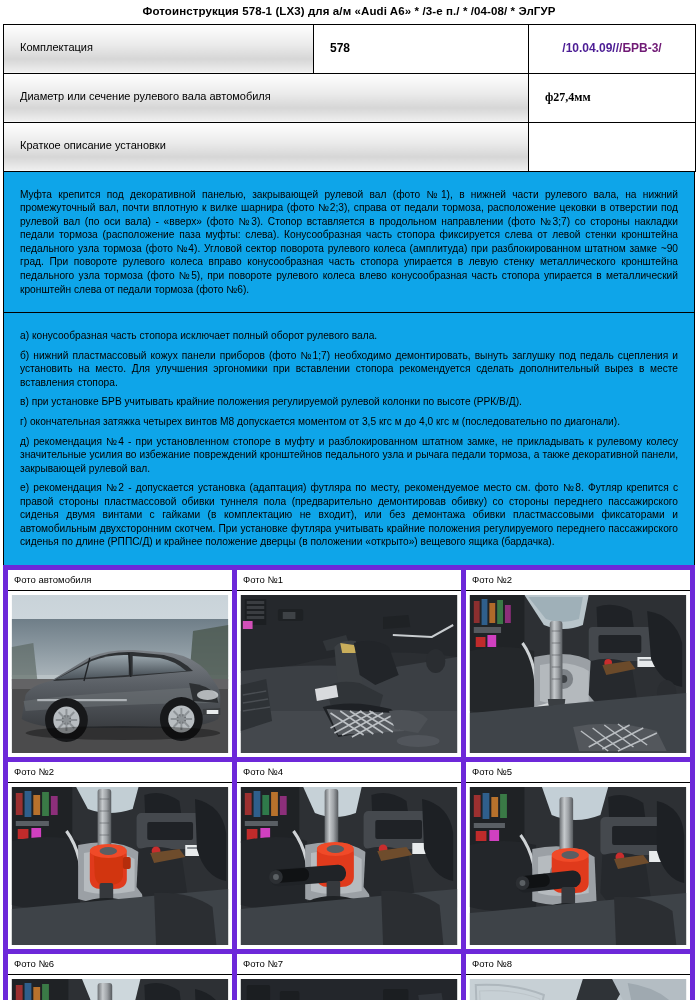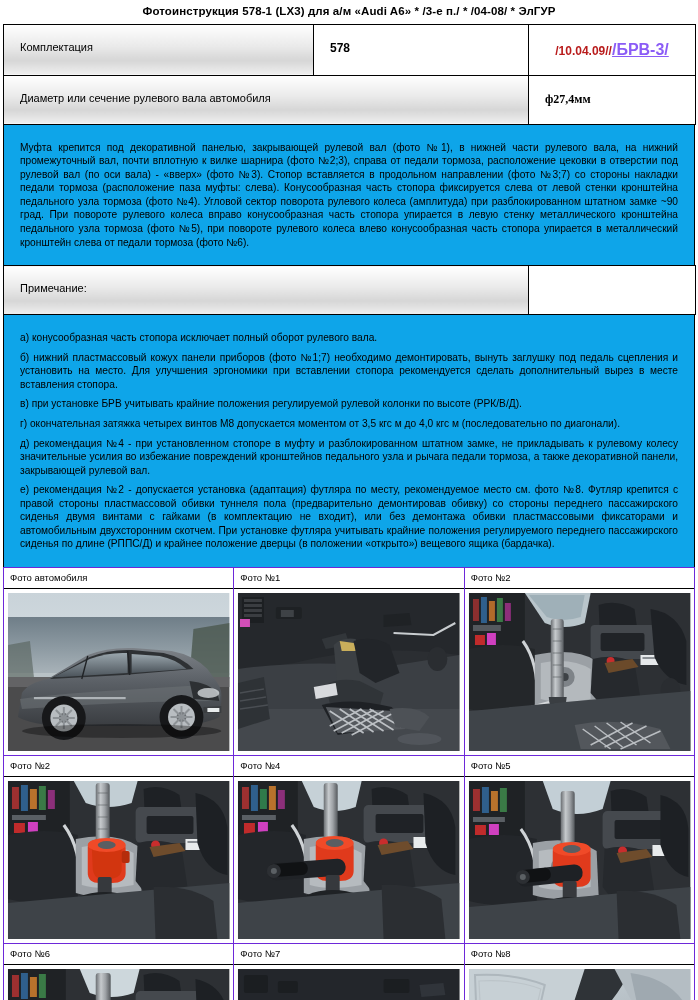--- a/index.html
+++ b/index.html
@@ -57,22 +57,22 @@
     background: #ffffff;
     font-size: 11px;
     padding: 3px 6px 4px 6px;
     white-space: nowrap;
     overflow: hidden;
   }
   .valuecell.bold {
     font-weight: bold;
     font-size: 12px;
   }
-  .code-red   { color: #b91c1c; font-weight: bold; font-size: 12px; }
-  .code-mag   { color: #8b5cf6; font-weight: bold; font-size: 16px; text-decoration: underline; }
+  .code-red   { color: #4c1d95; font-weight: bold; font-size: 12px; }
+  .code-mag   { color: #701a75; font-weight: bold; font-size: 12px; }
   .centered   { text-align: center; }
 
   .shaftval {
     font-family: "Liberation Serif", serif;
     font-weight: bold;
     font-size: 12px;
   }
 
   
   .prose-cell {
@@ -89,21 +89,21 @@
   .prose + .prose { margin-top: 6px; }
 
   
   table.photos {
     border-collapse: collapse;
     width: 692px;
     margin: 0 3px;
     table-layout: fixed;
   }
   table.photos td {
-    border: 1px solid #6d28d9;
+    border: 5px solid #6d28d9;
     padding: 0;
     vertical-align: top;
     width: 33.3333%;
   }
   .photo-caption {
     font-size: 9.5px;
     padding: 4px 6px 4px 6px;
     border-bottom: 1px solid #000000;
     background: #ffffff;
     height: 12px;
@@ -154,45 +154,37 @@
         <td class="valuecell centered">
           <span class="code-red">/10.04.09/</span><span class="code-red">/</span><span class="code-mag">/БРВ-3/</span>
         </td>
       </tr>
       <tr>
         <td class="labelcell" colspan="2">Диаметр или сечение рулевого вала автомобиля</td>
         <td class="valuecell">
           <span class="shaftval">ф27,4</span><span class="shaftval unit">мм</span>
         </td>
       </tr>
+      <tr>
+        <td class="labelcell" colspan="2">Краткое описание установки</td>
+        <td class="valuecell"></td>
+      </tr>
     </tbody>
   </table>
 
   <table class="grid" style="margin-top:-1px">
     <tbody>
       <tr>
         <td class="prose-cell">
           <p class="prose">Муфта крепится под декоративной панелью, закрывающей рулевой вал (фото №1), в нижней части рулевого вала, на нижний промежуточный вал, почти вплотную к вилке шарнира (фото №2;3), справа от педали тормоза, расположение цековки в отверстии под рулевой вал (по оси вала) - «вверх» (фото №3). Стопор вставляется в продольном направлении (фото №3;7) со стороны накладки педали тормоза (расположение паза муфты: слева). Конусообразная часть стопора фиксируется слева от левой стенки кронштейна педального узла тормоза (фото №4). Угловой сектор поворота рулевого колеса (амплитуда) при разблокированном штатном замке ~90 град. При повороте рулевого колеса вправо конусообразная часть стопора упирается в левую стенку металлического кронштейна педального узла тормоза (фото №5), при повороте рулевого колеса влево конусообразная часть стопора упирается в металлический кронштейн слева от педали тормоза (фото №6).</p>
         </td>
       </tr>
     </tbody>
   </table>
 
-  <table class="grid" style="margin-top:-1px">
-    <colgroup>
-      <col style="width:525px">
-      <col style="width:167px">
-    </colgroup>
-    <tbody>
-      <tr>
-        <td class="labelcell">Примечание:</td>
-        <td class="valuecell">&nbsp;</td>
-      </tr>
-    </tbody>
-  </table>
 
   <table class="grid" style="margin-top:-1px">
     <tbody>
       <tr>
         <td class="prose-cell">
           <p class="prose">а) конусообразная часть стопора исключает полный оборот рулевого вала.</p>
           <p class="prose">б) нижний пластмассовый кожух панели приборов (фото №1;7) необходимо демонтировать, вынуть заглушку под педаль сцепления и установить на место. Для улучшения эргономики при вставлении стопора рекомендуется сделать дополнительный вырез в месте вставления стопора.</p>
           <p class="prose">в) при установке БРВ  учитывать крайние положения регулируемой рулевой колонки по высоте (РРК/В/Д).</p>
           <p class="prose">г) окончательная затяжка четырех винтов М8 допускается моментом от 3,5 кгс м до 4,0 кгс м (последовательно по диагонали).</p>
           <p class="prose">д) рекомендация №4 - при установленном стопоре в муфту и разблокированном штатном замке, не прикладывать к рулевому колесу значительные усилия во избежание повреждений кронштейнов педального узла и рычага педали тормоза, а также декоративной панели, закрывающей рулевой вал.</p>

